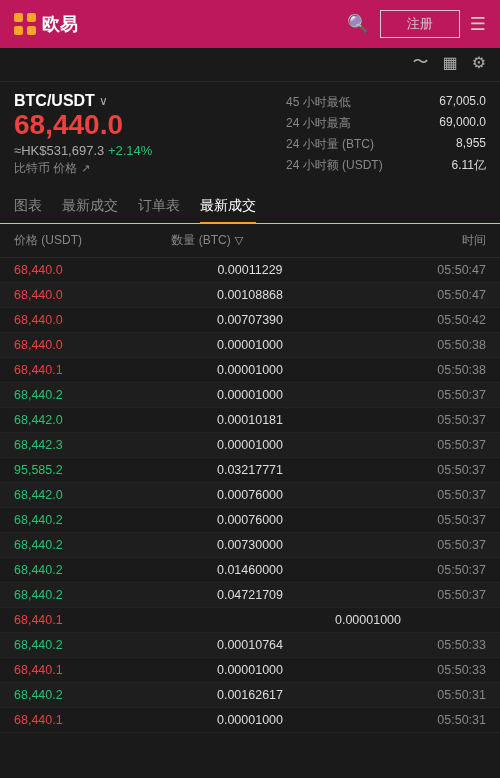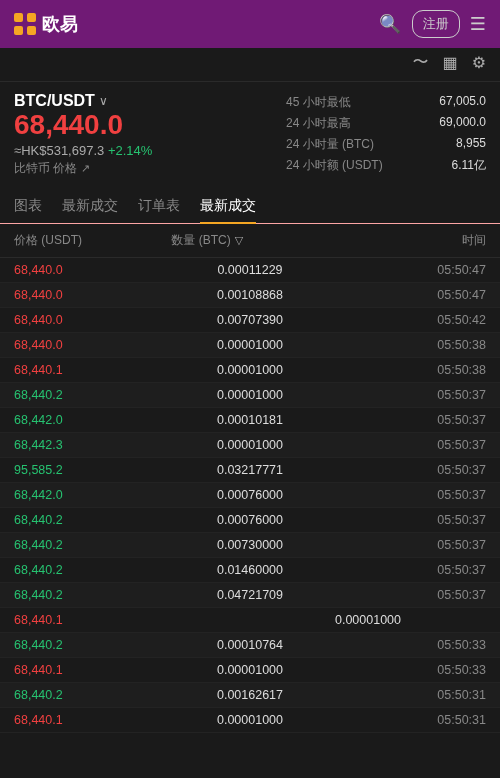--- a/index.html
+++ b/index.html
@@ -11,21 +11,21 @@
       min-height: 778px;
       overflow-x: hidden;
     }
 
     
     .header {
       display: flex;
       align-items: center;
       justify-content: space-between;
       padding: 10px 14px;
-      background: #701a75;
+      background: #be185d;
       height: 48px;
     }
     .logo {
       display: flex;
       align-items: center;
       gap: 6px;
     }
     .logo-icon {
       width: 22px;
       height: 22px;
@@ -42,22 +42,22 @@
     }
     .header-icon {
       color: #ccc;
       font-size: 18px;
       cursor: pointer;
     }
     .register-btn {
       border: 1px solid #ccc;
       color: #ccc;
       background: transparent;
-      padding: 4px 10px;
-      border-radius: 11px;
+      padding: 4px 26px;
+      border-radius: 0;
       font-size: 13px;
       cursor: pointer;
     }
 
     
     .toolbar {
       display: flex;
       align-items: center;
       justify-content: flex-end;
       padding: 4px 14px;
@@ -109,21 +109,20 @@
       color: #26c270;
       font-size: 13px;
     }
     .btc-label {
       font-size: 12px;
       color: #888;
       margin-top: 2px;
       display: flex;
       align-items: center;
       gap: 4px;
-      font-family: Liberation Serif, serif;
     }
     .external-icon {
       font-size: 11px;
       color: #888;
     }
 
     .price-right {
       display: flex;
       flex-direction: column;
       justify-content: center;

